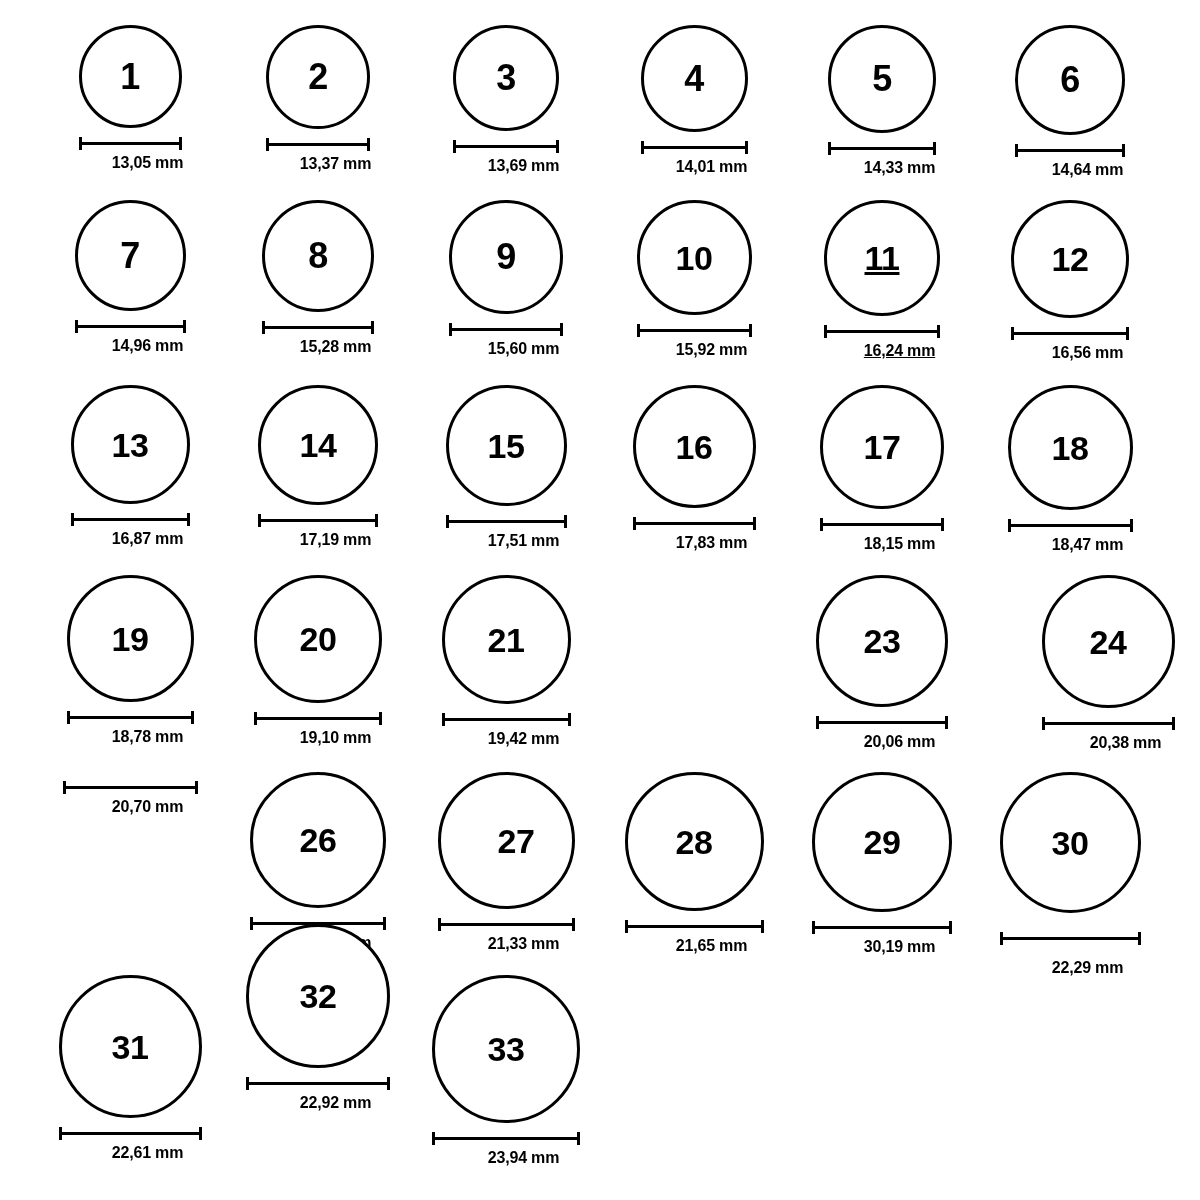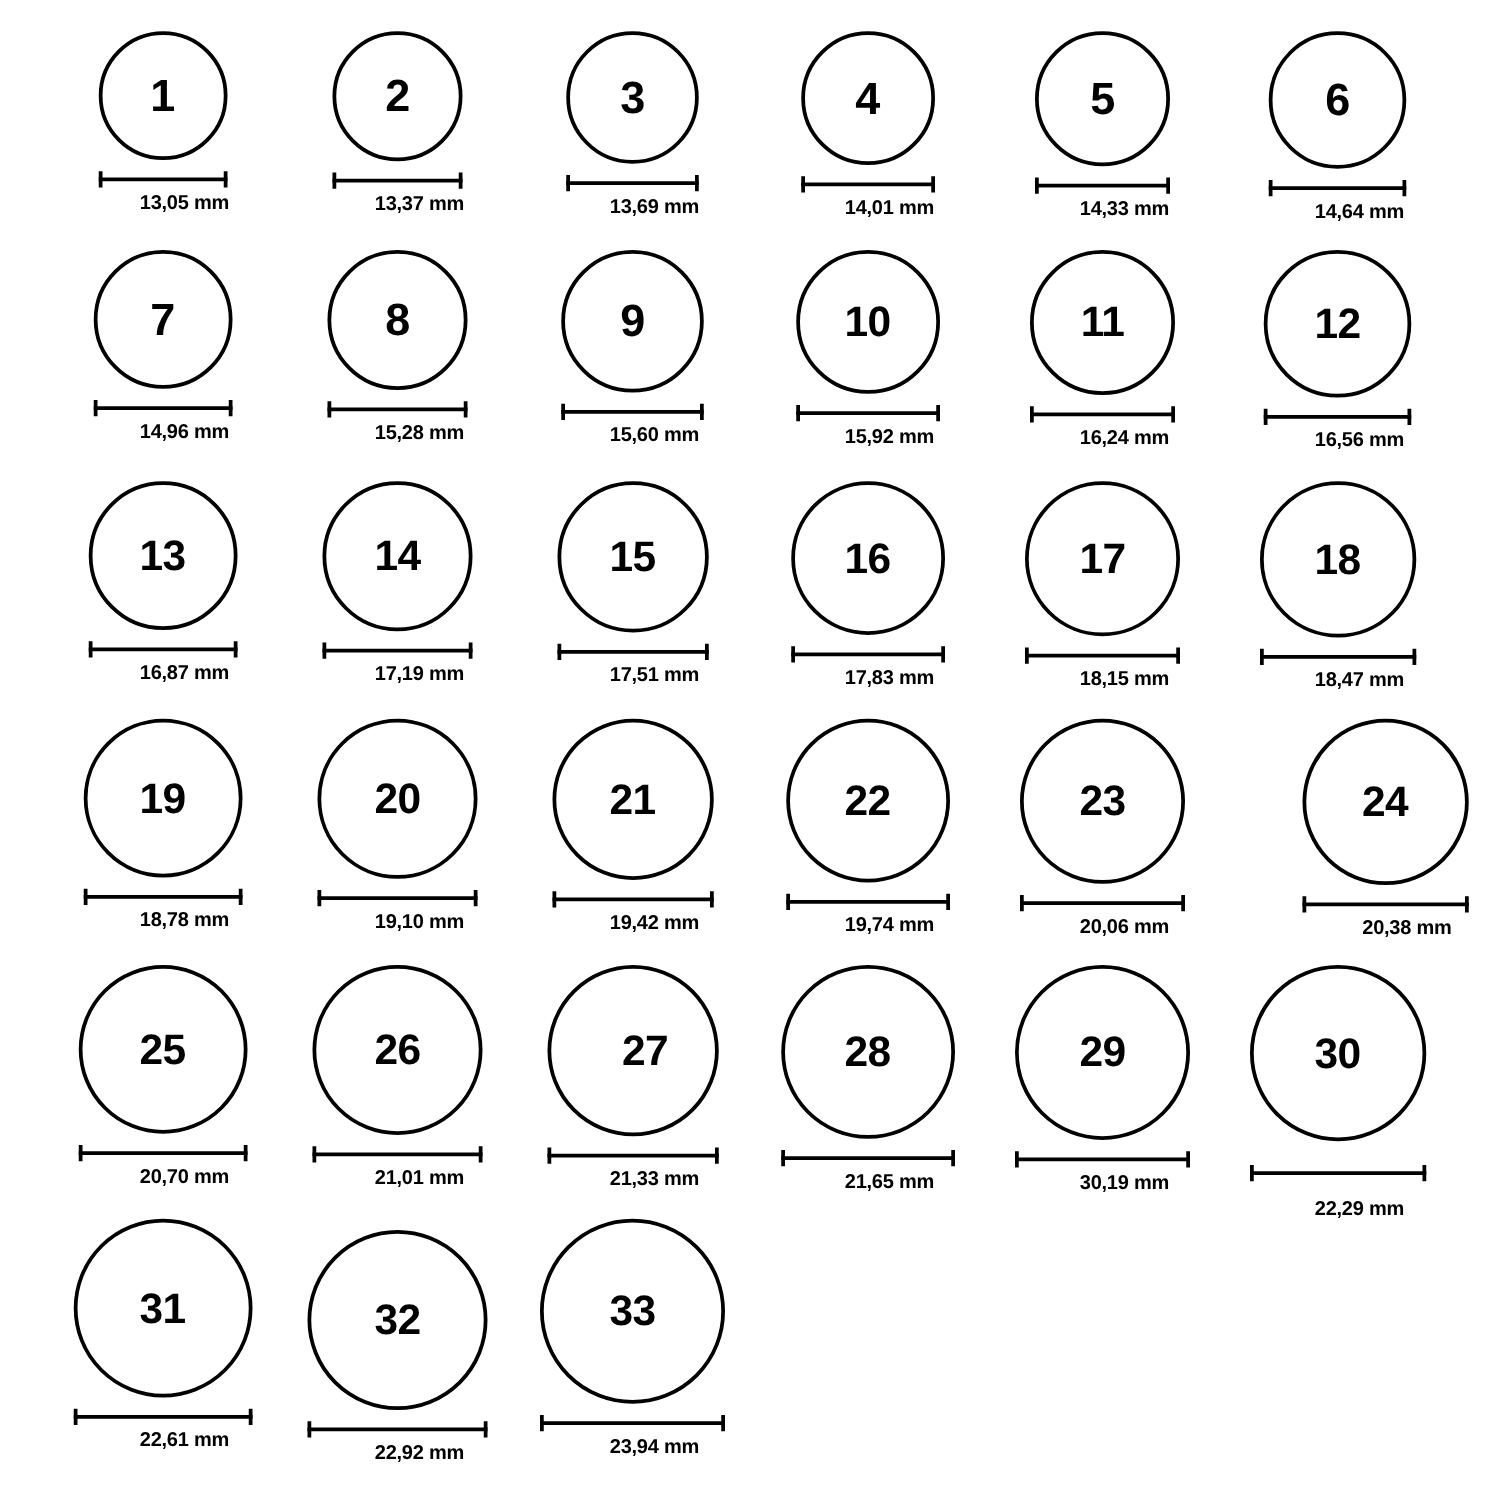--- a/index.html
+++ b/index.html
@@ -182,21 +182,21 @@
       <div class="ring-circle" style="width: 115px; height: 115px;">
         <span class="ring-number" style="font-size: 34px;">10</span>
       </div>
       <div class="measure" style="width: 115px;">
         <div class="bar"></div>
         <div class="cap left"></div>
         <div class="cap right"></div>
       </div>
       <div class="ring-label">15,92 mm</div>
     </div>
-    <div class="ring-cell" style="left: 822px; top: 200px; width: 120px;">
+    <div class="ring-cell" style="left: 822px; top: 200px; width: 120px; text-decoration: underline;">
       <div class="ring-circle" style="width: 116px; height: 116px;">
         <span class="ring-number" style="font-size: 34px;">11</span>
       </div>
       <div class="measure" style="width: 116px;">
         <div class="bar"></div>
         <div class="cap left"></div>
         <div class="cap right"></div>
       </div>
       <div class="ring-label">16,24 mm</div>
     </div>
@@ -303,31 +303,20 @@
       <div class="ring-circle" style="width: 129px; height: 129px;">
         <span class="ring-number" style="font-size: 34px;">21</span>
       </div>
       <div class="measure" style="width: 129px;">
         <div class="bar"></div>
         <div class="cap left"></div>
         <div class="cap right"></div>
       </div>
       <div class="ring-label">19,42 mm</div>
     </div>
-    <div class="ring-cell" style="left: 634px; top: 575px; width: 120px;">
-      <div class="ring-circle" style="width: 131px; height: 131px;">
-        <span class="ring-number" style="font-size: 34px;">22</span>
-      </div>
-      <div class="measure" style="width: 131px;">
-        <div class="bar"></div>
-        <div class="cap left"></div>
-        <div class="cap right"></div>
-      </div>
-      <div class="ring-label">19,74 mm</div>
-    </div>
     <div class="ring-cell" style="left: 822px; top: 575px; width: 120px;">
       <div class="ring-circle" style="width: 132px; height: 132px;">
         <span class="ring-number" style="font-size: 34px;">23</span>
       </div>
       <div class="measure" style="width: 132px;">
         <div class="bar"></div>
         <div class="cap left"></div>
         <div class="cap right"></div>
       </div>
       <div class="ring-label">20,06 mm</div>
@@ -337,23 +326,20 @@
         <span class="ring-number" style="font-size: 34px;">24</span>
       </div>
       <div class="measure" style="width: 133px;">
         <div class="bar"></div>
         <div class="cap left"></div>
         <div class="cap right"></div>
       </div>
       <div class="ring-label">20,38 mm</div>
     </div>
     <div class="ring-cell" style="left: 70px; top: 772px; width: 120px;">
-      <div class="ring-circle" style="width: 135px; height: 135px;">
-        <span class="ring-number" style="font-size: 34px;">25</span>
-      </div>
       <div class="measure" style="width: 135px;">
         <div class="bar"></div>
         <div class="cap left"></div>
         <div class="cap right"></div>
       </div>
       <div class="ring-label">20,70 mm</div>
     </div>
     <div class="ring-cell" style="left: 258px; top: 772px; width: 120px;">
       <div class="ring-circle" style="width: 136px; height: 136px;">
         <span class="ring-number" style="font-size: 34px;">26</span>
@@ -413,21 +399,21 @@
       <div class="ring-circle" style="width: 143px; height: 143px;">
         <span class="ring-number" style="font-size: 34px;">31</span>
       </div>
       <div class="measure" style="width: 143px;">
         <div class="bar"></div>
         <div class="cap left"></div>
         <div class="cap right"></div>
       </div>
       <div class="ring-label">22,61 mm</div>
     </div>
-    <div class="ring-cell" style="left: 258px; top: 984px; width: 120px;">
+    <div class="ring-cell" style="left: 258px; top: 924px; width: 120px;">
       <div class="ring-circle" style="width: 144px; height: 144px;">
         <span class="ring-number" style="font-size: 34px;">32</span>
       </div>
       <div class="measure" style="width: 144px;">
         <div class="bar"></div>
         <div class="cap left"></div>
         <div class="cap right"></div>
       </div>
       <div class="ring-label">22,92 mm</div>
     </div>

